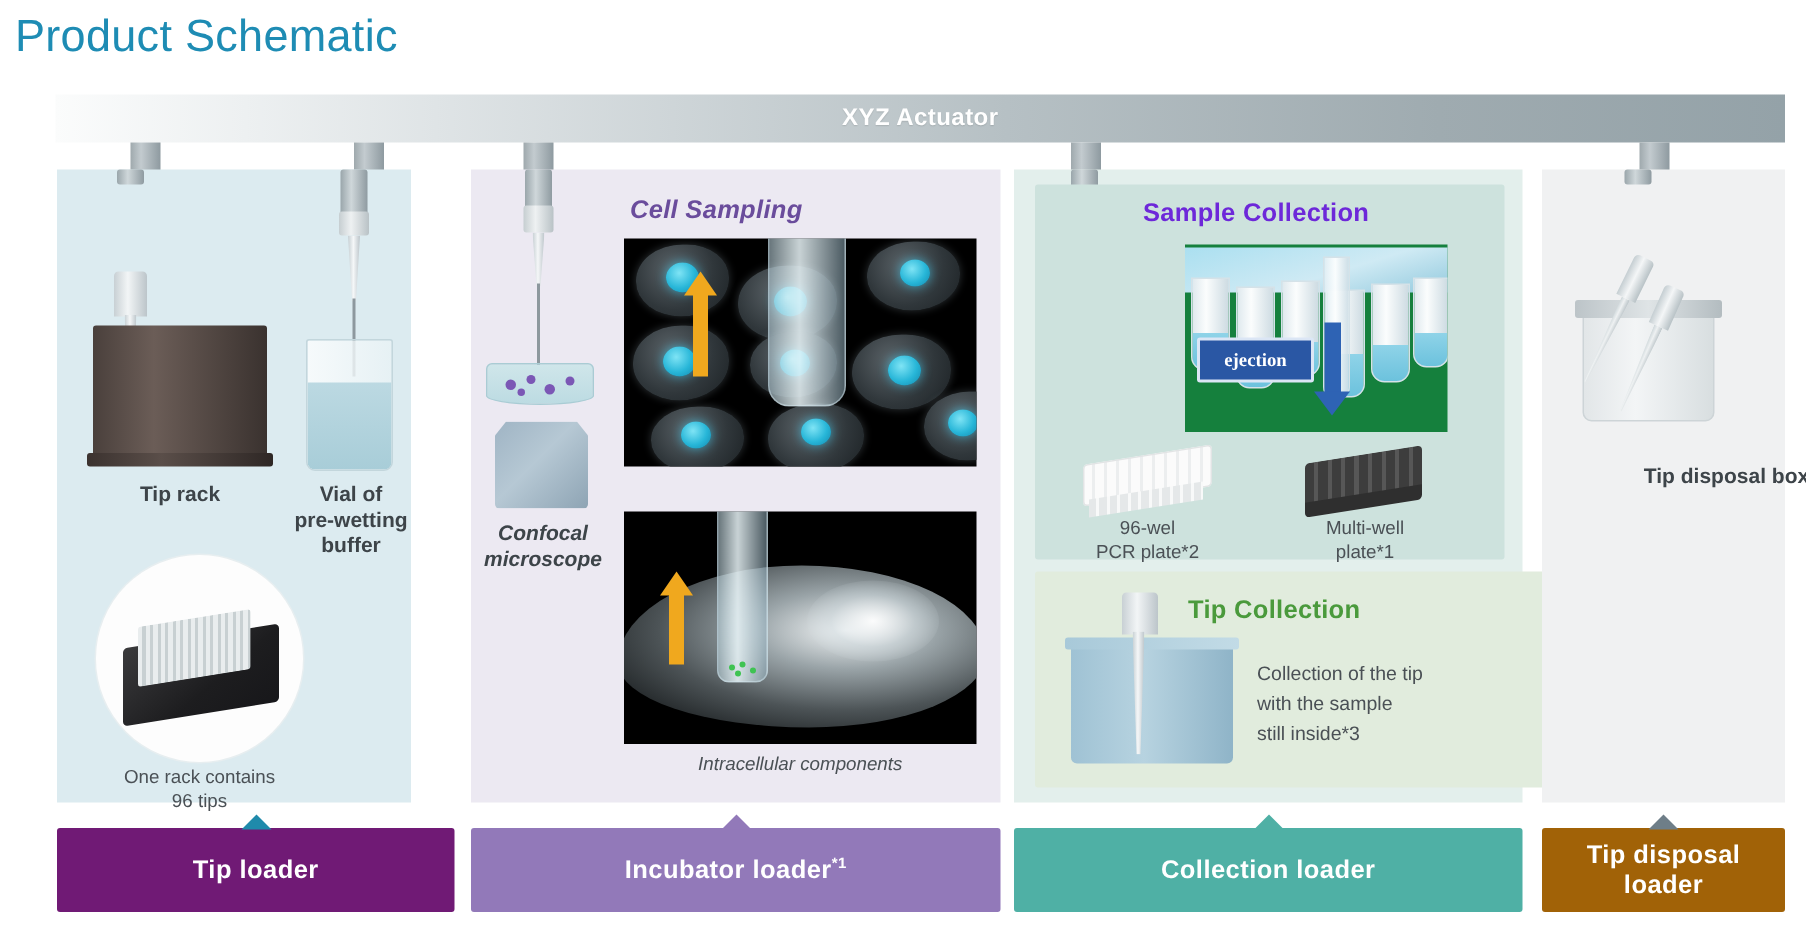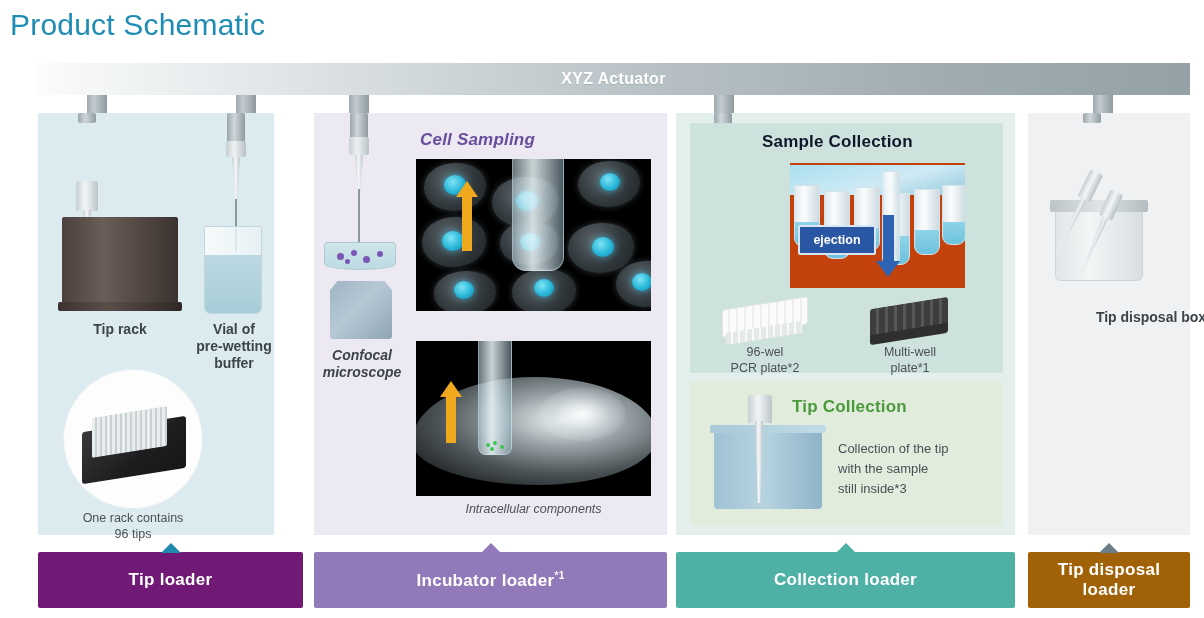--- a/index.html
+++ b/index.html
@@ -103,21 +103,21 @@
     background:linear-gradient(to bottom,#cfe6ea,#bcdbe2);border:1px solid #a9ccd4;box-sizing:border-box;}
   .dish .dot{position:absolute;border-radius:50%;background:#7b57b5;}
   .scope{position:absolute;
     background:linear-gradient(135deg,#9fb4c4 0%,#b6c8d4 45%,#8ea4b4 100%);
     clip-path:polygon(12% 0,88% 0,100% 16%,100% 100%,0 100%,0 16%);border-radius:3px;}
 
   
   .subbox{position:absolute;border-radius:2px;}
   .sb-sample{background:#cde2dd;}
   .sb-tip{background:#e1ecdd;}
-  .photo{position:absolute;background:#c2410c;overflow:hidden;}
+  .photo{position:absolute;background:#15803d;overflow:hidden;font-family:Liberation Serif, serif;}
   .tube{position:absolute;border-radius:0 0 9px 9px;
     background:linear-gradient(to right,#dfe9ee 0%,#fbfdfd 38%,#cddbe2 100%);
     border:1px solid #d5e2e8;box-sizing:border-box;overflow:hidden;}
   .tube .liq{position:absolute;left:0;right:0;bottom:0;background:linear-gradient(#8fd3e8,#6cc2dd);}
   .lid{position:absolute;
     background:linear-gradient(160deg,#a9dff0 0%,#cdeaf4 45%,#8fc9dd 100%);
     transform:skewX(-28deg);}
   .ejection-badge{position:absolute;background:#2a57a4;border:2px solid #dbe6f5;border-radius:2px;
     color:#fff;font-size:12.5px;font-weight:bold;display:flex;align-items:center;justify-content:center;}
   .down-arrow{position:absolute;}
@@ -316,21 +316,21 @@
     </div>
     <div class="pip" style="left:38px;top:76px;width:18px;height:46px;">
       <div class="needle" style="top:0;height:46px;"></div>
     </div>
     <div class="tube" style="left:36px;top:120px;width:26px;height:76px;">
       <div class="liq" style="height:18px;"></div>
     </div>
     <div class="lid" style="left:58px;top:118px;width:16px;height:20px;border-radius:6px;background:#e6eef2;"></div>
 
     <div class="subbox sb-sample" style="left:14px;top:10px;width:313px;height:250px;">
-      <div class="sect-title" style="position:absolute;left:72px;top:9px;color:#0f172a;">Sample Collection</div>
+      <div class="sect-title" style="position:absolute;left:72px;top:9px;color:#6d28d9;">Sample Collection</div>
 
       <div class="photo" style="left:100px;top:40px;width:175px;height:125px;">
         <div class="lid" style="left:-14px;top:2px;width:210px;height:30px;background:linear-gradient(160deg,#a9dff0,#cfeaf4 55%,#8cc6db);"></div>
         <div class="tube" style="left:4px;top:22px;width:26px;height:62px;">
             <div class="liq" style="height:24px;"></div>
           </div>
         <div class="tube" style="left:34px;top:28px;width:26px;height:68px;">
             <div class="liq" style="height:26px;"></div>
           </div>
         <div class="tube" style="left:64px;top:24px;width:26px;height:64px;">
@@ -365,21 +365,21 @@
       <div class="mwplate" style="left:180px;top:180px;width:78px;height:42px;">
         <div class="top"></div>
           <div class="side"></div>
       </div>
       <div style="position:absolute;left:166px;top:222px;width:108px;">
         <div class="cap">Multi-well</div>
         <div class="cap">plate*1</div>
       </div>
     </div>
 
-    <div class="subbox sb-tip" style="left:14px;top:268px;width:313px;height:144px;">
+    <div class="subbox sb-tip" style="left:14px;top:268px;width:313px;height:144px;padding-left:27px;">
       <div class="sect-title" style="position:absolute;left:102px;top:16px;color:#4a9a3c;">Tip Collection</div>
 
       <div class="bin" style="left:24px;top:50px;width:108px;height:78px;">
         <div class="rim"></div>
       </div>
       <div class="tipcone" style="left:58px;top:14px;width:24px;height:108px;">
         <div class="cuff" style="top:0;height:28px;width:24px;"></div>
         <div class="shaft" style="top:26px;height:82px;"></div>
       </div>
 

